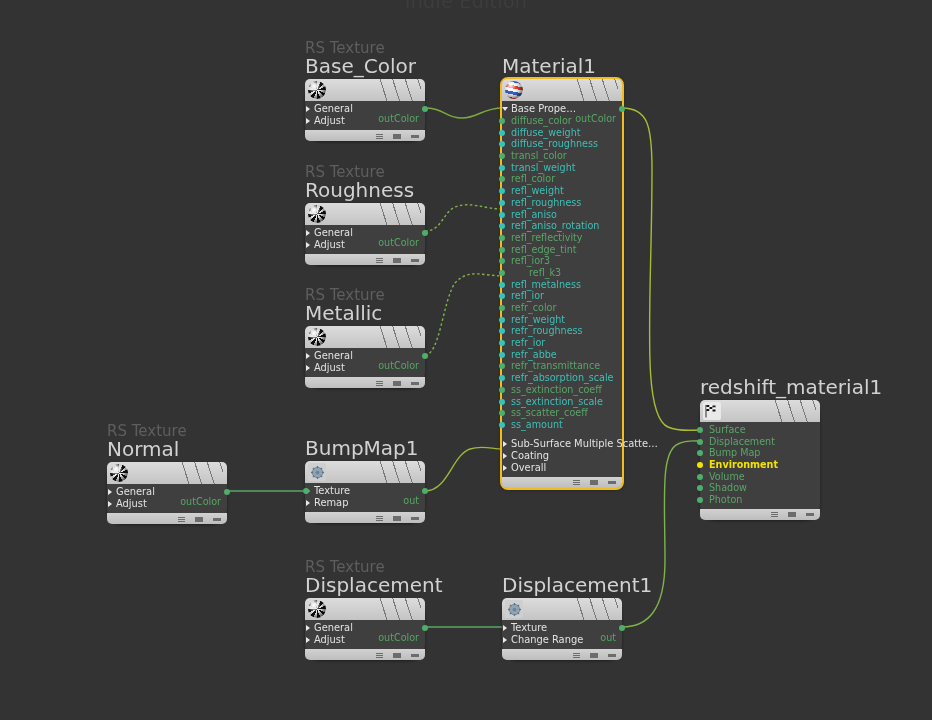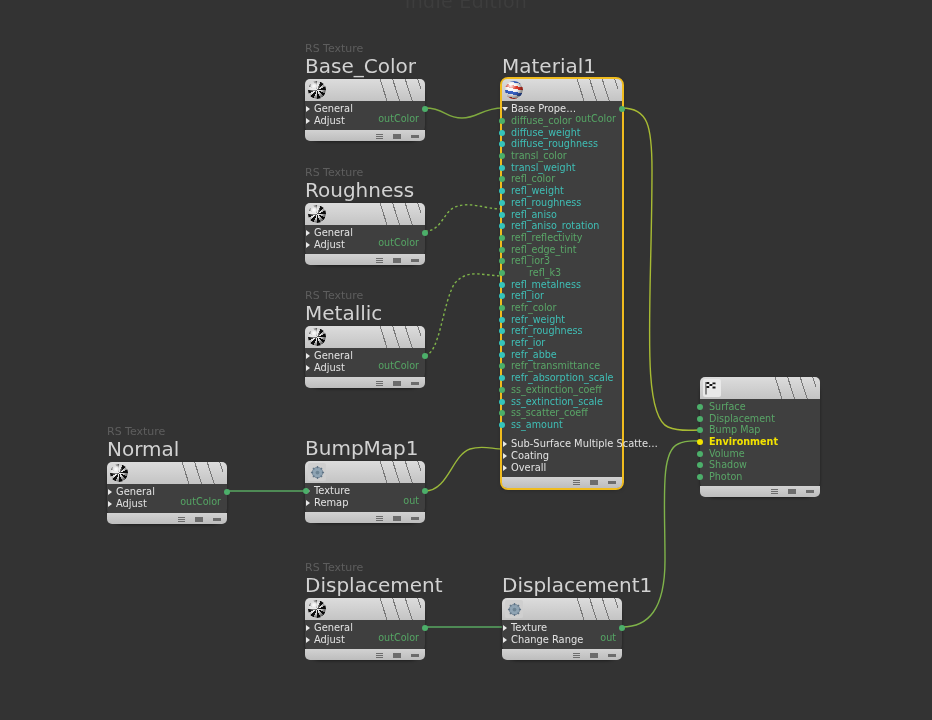--- a/index.html
+++ b/index.html
@@ -18,21 +18,21 @@
     font-size:19px;color:#3d3d3d;letter-spacing:.3px;
     pointer-events:none;
   }
 
   
   .wires{position:absolute;left:0;top:0;width:932px;height:720px;pointer-events:none;}
 
   
   .node{position:absolute;}
   .node-type{
-    font-size:11px;color:#5e5e5e;line-height:13px;margin-bottom:1px;
+    font-size:15px;color:#5e5e5e;line-height:13px;margin-bottom:1px;
     white-space:nowrap;
   }
   .node-title{
     font-size:20px;color:#d2d2d2;line-height:20px;margin-bottom:3px;
     white-space:nowrap;font-weight:400;
   }
   .node-body{
     position:relative;
     background:#3f3f3f;
     border-radius:16px;
@@ -441,20 +441,21 @@
         </div>
       <div class="node-foot">
         <span class="foot-ico f1"></span>
         <span class="foot-ico f2"></span>
         <span class="foot-ico f3"></span>
       </div>
     </div>
   </div>
 
   <div class="node" style="left:700px;top:377px;">
+    <div class="node-title">redshift_material1</div>
     <div class="node-body" style="width:120px;">
       <div class="node-head">
         <span class="thumb flag">
           <svg width="16" height="14" viewBox="0 0 32 28">
             <path d="M4,2 L4,27" stroke="#3a3a3a" stroke-width="2.2" fill="none"></path>
             <g>
               <rect x="5" y="2" width="6" height="4" fill="#151515"></rect>
               <rect x="11" y="2" width="6" height="4" fill="#f4f4f4"></rect>
               <rect x="17" y="3" width="6" height="4" fill="#151515"></rect>
               <rect x="5" y="6" width="6" height="4" fill="#f4f4f4"></rect>

